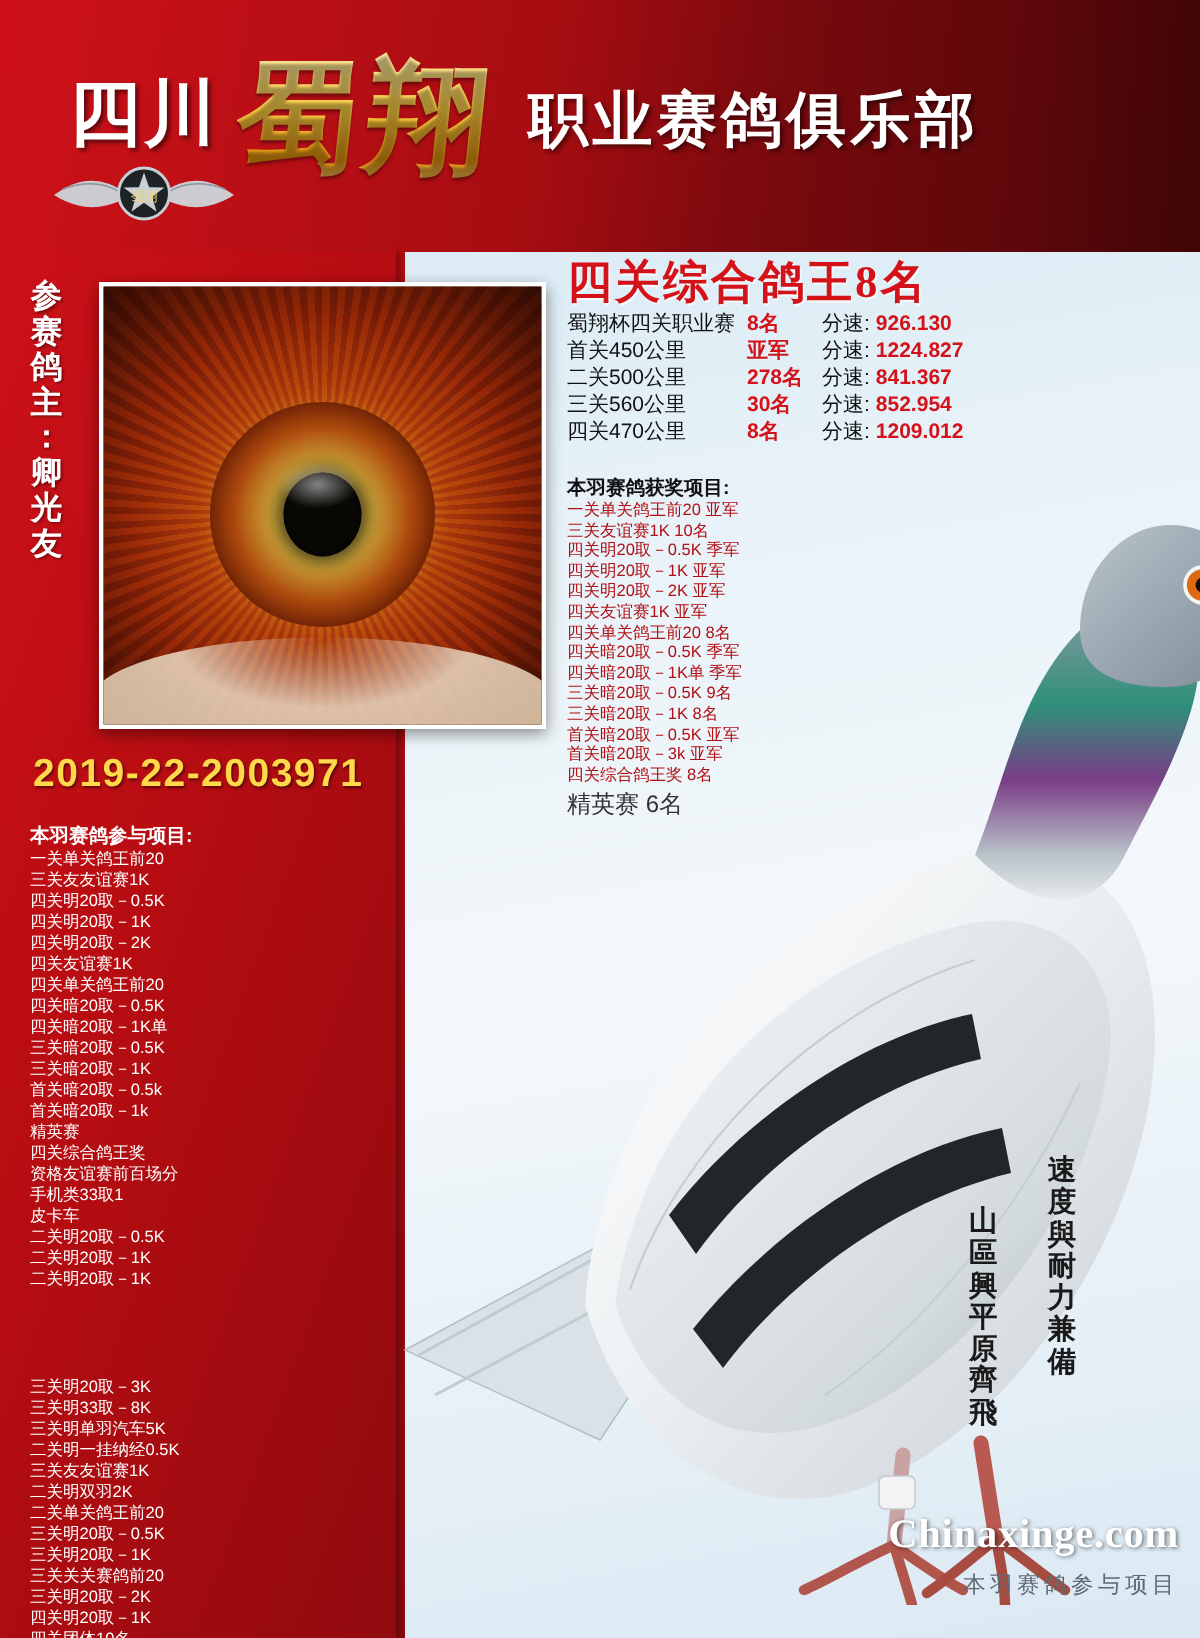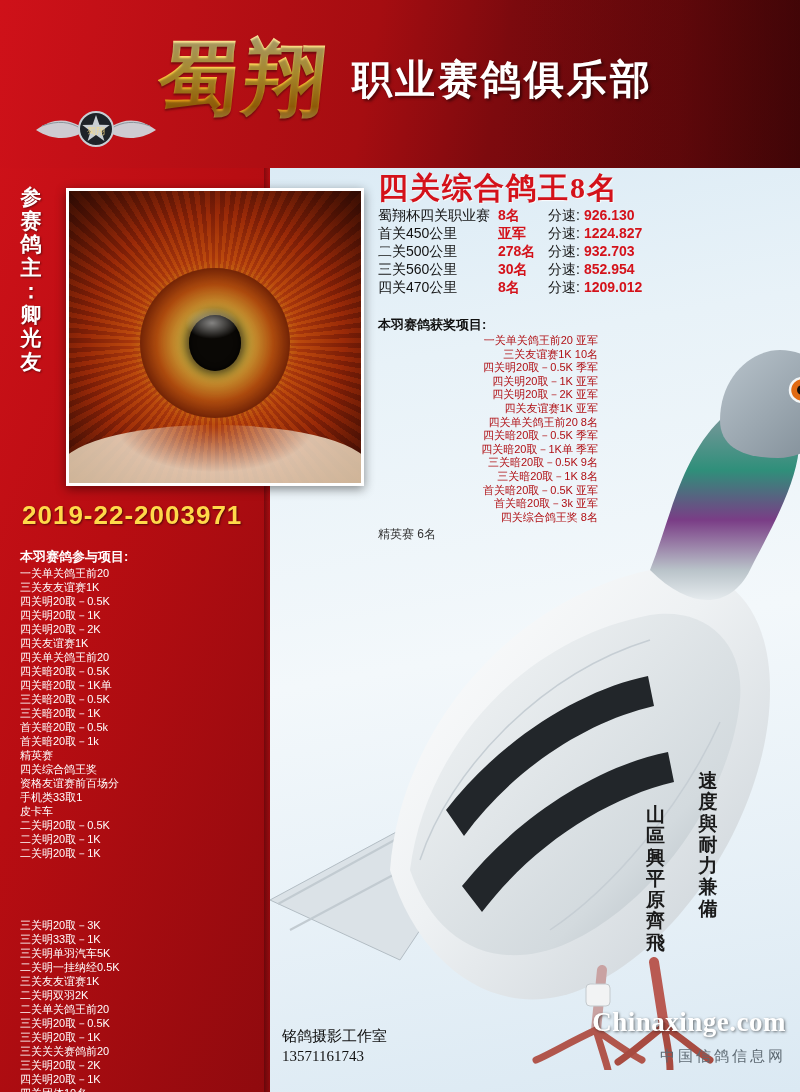--- a/index.html
+++ b/index.html
@@ -144,27 +144,27 @@
   .res-name{min-width:120px;color:#111;}
   .res-rank{color:#d4121a;font-weight:bold;min-width:46px;}
   .res-lab{color:#111;margin-left:4px;}
   .res-val{color:#d4121a;font-weight:bold;margin-left:4px;}
   
   .awards-title{
     position:absolute;left:378px;top:316px;
     font-size:13px;font-weight:bold;color:#111;
   }
   .awards{
-    position:absolute;left:368px;top:334px;width:230px;
-    font-size:11px;color:#b01015;line-height:13.6px;text-align:right;
+    position:absolute;left:378px;top:334px;width:230px;
+    font-size:11px;color:#b01015;line-height:13.6px;
   }
   .awards div{white-space:nowrap;}
   .elite{
     position:absolute;left:378px;top:526px;
-    font-size:12px;color:#333;
+    font-size:16px;color:#333;
   }
   
   .pigeon{position:absolute;left:250px;top:270px;width:560px;height:800px;}
   
   .slogan{
     position:absolute;right:64px;top:770px;width:56px;
     font-family:"Liberation Serif", serif;
     font-size:19px;color:#1a1a1a;line-height:1.12;text-align:center;font-weight:bold;
   }
   .slogan span{display:block;}
@@ -191,20 +191,21 @@
 <body>
 
 <div class="poster">
 
   <div class="red-panel"></div>
 
   <div class="header-band">
     <div class="fade"></div>
   </div>
 
+  <div class="sichuan">四川</div>
   <div class="shuxiang">蜀翔</div>
   <div class="club-title">职业赛鸽俱乐部</div>
 
   <svg class="wing-badge" viewBox="0 0 128 46">
     <path d="M4 24 C20 12, 34 12, 48 20 L48 28 C34 34, 20 34, 4 24 Z" fill="#cfd6db" opacity="0.95"></path>
     <path d="M124 24 C108 12, 94 12, 80 20 L80 28 C94 34, 108 34, 124 24 Z" fill="#cfd6db" opacity="0.95"></path>
     <path d="M10 20 C26 14, 38 16, 48 22" stroke="#8c969d" stroke-width="1" fill="none"></path>
     <path d="M118 20 C102 14, 90 16, 80 22" stroke="#8c969d" stroke-width="1" fill="none"></path>
     <circle cx="64" cy="23" r="17" fill="#1e2328" stroke="#c8cfd4" stroke-width="2"></circle>
     <path d="M64 9 l3.4 9.8 10.3 .2 -8.3 6.2 3 9.9 -8.4-6 -8.4 6 3-9.9 -8.3-6.2 10.3-.2 Z" fill="#e7edf1" opacity=".85"></path>
@@ -254,21 +255,21 @@
     <div>资格友谊赛前百场分</div>
     <div>手机类33取1</div>
     <div>皮卡车</div>
     <div>二关明20取－0.5K</div>
     <div>二关明20取－1K</div>
     <div>二关明20取－1K</div>
   </div>
 
   <div class="left-list2">
     <div>三关明20取－3K</div>
-    <div>三关明33取－1K</div>
+    <div>三关明33取－8K</div>
     <div>三关明单羽汽车5K</div>
     <div>二关明一挂纳经0.5K</div>
     <div>三关友友谊赛1K</div>
     <div>二关明双羽2K</div>
     <div>二关单关鸽王前20</div>
     <div>三关明20取－0.5K</div>
     <div>三关明20取－1K</div>
     <div>三关关关赛鸽前20</div>
     <div>三关明20取－2K</div>
     <div>四关明20取－1K</div>
@@ -341,21 +342,21 @@
     <div class="res-row">
       <span class="res-name">首关450公里</span>
       <span class="res-rank">亚军</span>
       <span class="res-lab">分速:</span>
       <span class="res-val">1224.827</span>
     </div>
     <div class="res-row">
       <span class="res-name">二关500公里</span>
       <span class="res-rank">278名</span>
       <span class="res-lab">分速:</span>
-      <span class="res-val">932.703</span>
+      <span class="res-val">841.367</span>
     </div>
     <div class="res-row">
       <span class="res-name">三关560公里</span>
       <span class="res-rank">30名</span>
       <span class="res-lab">分速:</span>
       <span class="res-val">852.954</span>
     </div>
     <div class="res-row">
       <span class="res-name">四关470公里</span>
       <span class="res-rank">8名</span>
@@ -395,21 +396,17 @@
       <span>山</span>
       <span>區</span>
       <span>興</span>
       <span>平</span>
       <span>原</span>
       <span>齊</span>
       <span>飛</span>
     </span>
   </div>
 
-  <div class="studio">
-    <div>铭鸽摄影工作室</div>
-    <div>13571161743</div>
-  </div>
 
   <div class="wm">Chinaxinge.com</div>
-  <div class="wm2">中国信鸽信息网</div>
+  <div class="wm2">本羽赛鸽参与项目</div>
 
 </div>
 
 </body></html>

